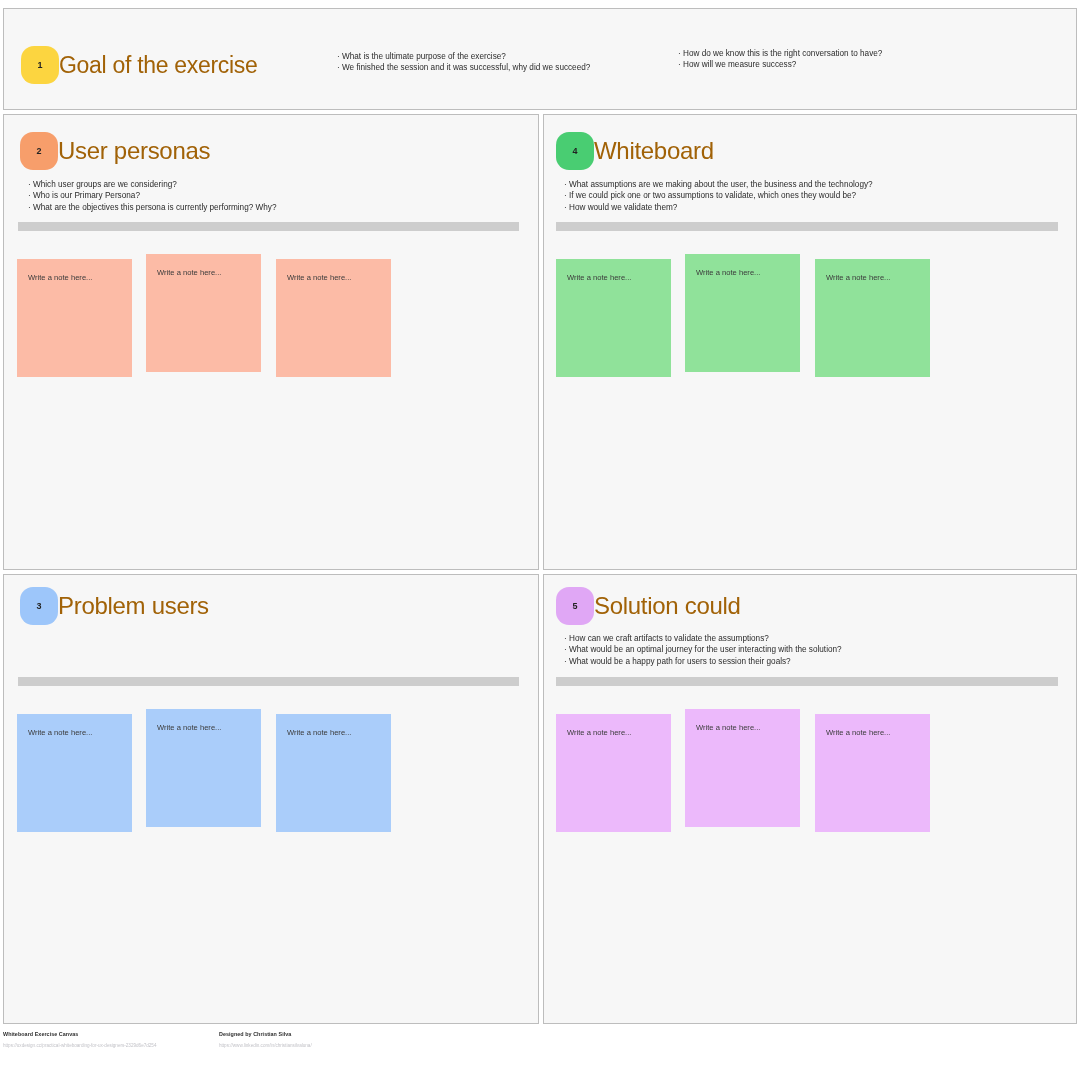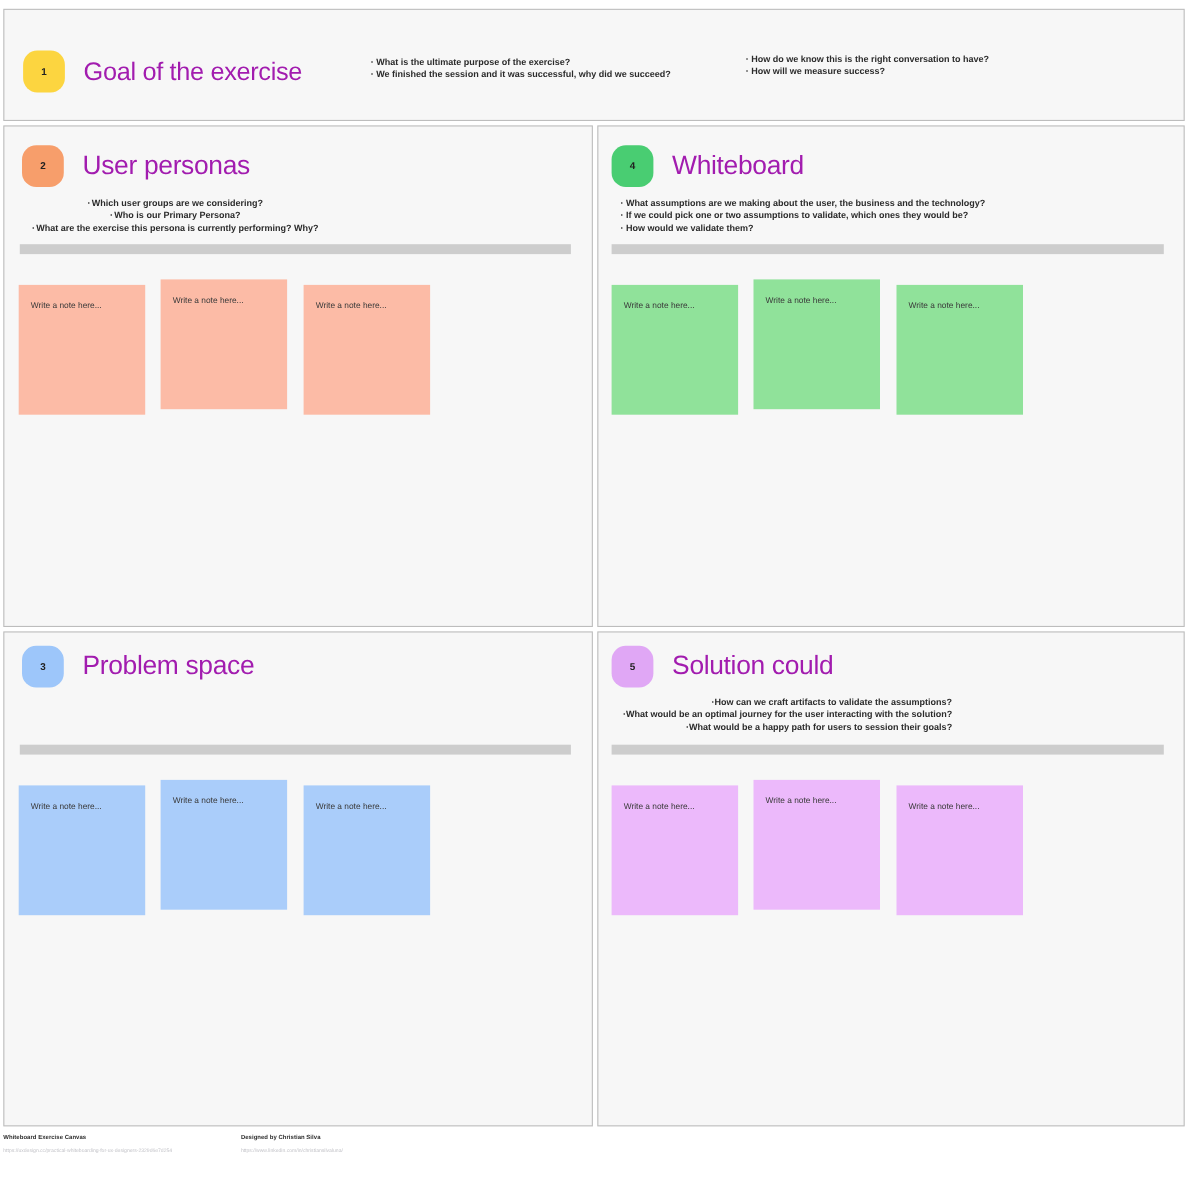--- a/index.html
+++ b/index.html
@@ -38,38 +38,38 @@
     border-radius: 13px;
     display: flex; align-items: center; justify-content: center;
     font-size: 9px;
     font-weight: 700;
     color: #222222;
     flex: 0 0 auto;
   }
   .panel-title {
     font-size: 24px;
     font-weight: 400;
-    color: #a21caf;
+    color: #a16207;
     letter-spacing: -0.3px;
-    margin-left: 17px;
+    margin-left: 0;
     white-space: nowrap;
   }
   #panel-goal .panel-title { font-size: 23px; }
 
   
   .prompts {
     position: absolute;
     list-style: none;
   }
   .prompts li {
     font-size: 8.2px;
     line-height: 11.3px;
     color: #2b2b2b;
     white-space: nowrap;
-    font-weight: 700;
+    font-weight: 400;
   }
   .prompts li::before {
     content: "\00b7";
     display: inline-block;
     width: 5px;
     color: #2b2b2b;
   }
 
   
   .divider {
@@ -131,24 +131,24 @@
       <li>How do we know this is the right conversation to have?</li>
       <li>How will we measure success?</li>
     </ul>
   </div>
 
   <div class="panel" id="panel-personas">
     <div class="head-row" style="left:16px; top:17px;">
       <div class="badge" style="background:#f79e6b">2</div>
       <div class="panel-title">User personas</div>
     </div>
-    <ul class="prompts" style="left:24px; top:64px;text-align:center;">
+    <ul class="prompts" style="left:24px; top:64px;">
       <li>Which user groups are we considering?</li>
       <li>Who is our Primary Persona?</li>
-      <li>What are the exercise this persona is currently performing? Why?</li>
+      <li>What are the objectives this persona is currently performing? Why?</li>
     </ul>
     <div class="divider" style="left:14px; top:107px; width:501px;"></div>
     <div class="note" style="left:13px; top:144px; background:#fcbba6;">
       <span>Write a note here...</span>
     </div>
     <div class="note" style="left:142px; top:139px; background:#fcbba6;">
       <span>Write a note here...</span>
     </div>
     <div class="note" style="left:272px; top:144px; background:#fcbba6;">
       <span>Write a note here...</span>
@@ -173,40 +173,40 @@
       <span>Write a note here...</span>
     </div>
     <div class="note" style="left:271px; top:144px; background:#90e29a;">
       <span>Write a note here...</span>
     </div>
   </div>
 
   <div class="panel" id="panel-problem">
     <div class="head-row" style="left:16px; top:12px;">
       <div class="badge" style="background:#9dc6fa">3</div>
-      <div class="panel-title">Problem space</div>
+      <div class="panel-title">Problem users</div>
     </div>
     <div class="divider" style="left:14px; top:102px; width:501px;"></div>
     <div class="note" style="left:13px; top:139px; background:#aacdfa;">
       <span>Write a note here...</span>
     </div>
     <div class="note" style="left:142px; top:134px; background:#aacdfa;">
       <span>Write a note here...</span>
     </div>
     <div class="note" style="left:272px; top:139px; background:#aacdfa;">
       <span>Write a note here...</span>
     </div>
   </div>
 
   <div class="panel" id="panel-solution">
     <div class="head-row" style="left:12px; top:12px;">
       <div class="badge" style="background:#e0a7f5">5</div>
       <div class="panel-title">Solution could</div>
     </div>
-    <ul class="prompts" style="left:20px; top:58px;text-align:right;">
+    <ul class="prompts" style="left:20px; top:58px;">
       <li>How can we craft artifacts to validate the assumptions?</li>
       <li>What would be an optimal journey for the user interacting with the solution?</li>
       <li>What would be a happy path for users to session their goals?</li>
     </ul>
     <div class="divider" style="left:12px; top:102px; width:502px;"></div>
     <div class="note" style="left:12px; top:139px; background:#ecb9fb;">
       <span>Write a note here...</span>
     </div>
     <div class="note" style="left:141px; top:134px; background:#ecb9fb;">
       <span>Write a note here...</span>

